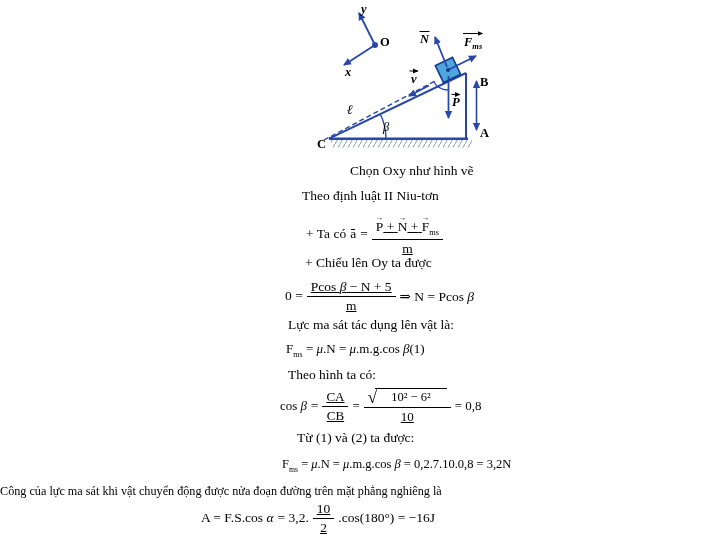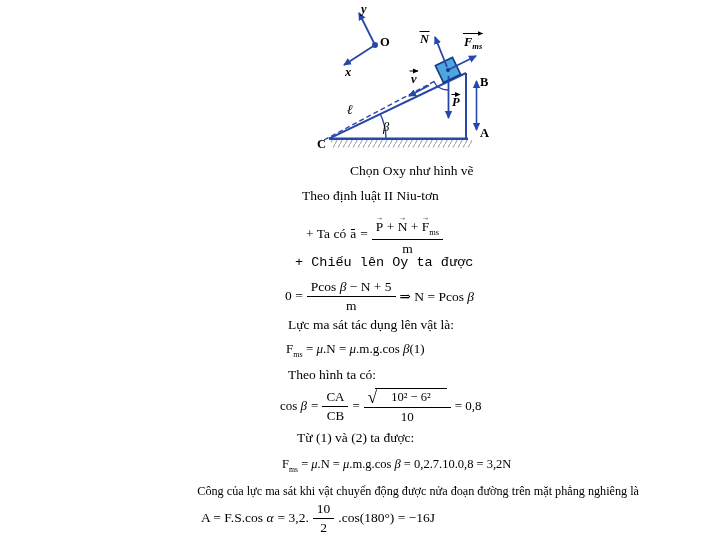--- a/index.html
+++ b/index.html
@@ -6,34 +6,34 @@
   html, body { margin: 0; padding: 0; background: #ffffff; }
   .page {
     position: relative; width: 722px; height: 540px; background: #ffffff;
     font-family: "Liberation Serif", "DejaVu Serif", serif; color: #000;
     overflow: hidden;
   }
   .tline { position: absolute; font-size: 13.5px; line-height: 1.2; white-space: nowrap; }
   .mline { position: absolute; display: flex; align-items: center; font-size: 13.5px; white-space: nowrap; }
   .mline > * { margin-right: 4px; }
   .mline > *:last-child { margin-right: 0; }
-  .frac { display: inline-flex; flex-direction: column; align-items: center; line-height: 1.18; }
+  .frac { display: inline-flex; flex-direction: column; align-items: center; line-height: 1.18; text-decoration: underline; }
   .frac .num { padding: 0 4px 1px; border-bottom: 1px solid #000; text-align: center; }
   .frac .den { padding: 1px 4px 0; text-align: center; }
   .num.numvec { padding-top: 7px; }
   .it { font-style: italic; }
   sub { font-size: 0.62em; }
   .vec { position: relative; display: inline-block; }
   .vec::after { content: "→"; position: absolute; left: 50%; transform: translateX(-50%); top: -0.8em; font-size: 0.58em; }
   .bar { position: relative; display: inline-block; }
   .bar::after { content: ""; position: absolute; left: 12%; right: 12%; top: 3px; border-top: 1px solid #000; }
   .sqrt { display: inline-flex; }
   .sqrt .rad { font-size: 17px; line-height: 1; align-self: flex-end; margin-right: -2px; margin-bottom: -1px; }
   .sqrt .sbody { border-top: 1px solid #000; padding: 1px 16px 0; font-size: 12.5px; }
-  .centerline { left: 0; width: 639px; text-align: right; }
+  .centerline { left: 0; width: 639px; text-align: left; }
   .lbl { font-weight: bold; font-size: 12.5px; fill: #000; }
   .itl { font-style: italic; }
   svg { position: absolute; }
 </style>
 </head>
 <body>
 
 <div class="page">
 
   <svg width="210" height="155" viewBox="313 0 210 155" style="left:313px; top:0;">
@@ -107,21 +107,21 @@
         <span class="vec">P</span>
         <span>+</span>
         <span class="vec">N</span>
         <span>+</span>
         <span class="vec">F</span><sub>ms</sub>
       </span>
       <span class="den">m</span>
     </span>
   </div>
 
-  <div class="tline" style="top:255px; left:295px;font-family:Liberation Mono, monospace;">+ Chiếu lên Oy ta được</div>
+  <div class="tline" style="top:255px; left:305px;">+ Chiếu lên Oy ta được</div>
 
   <div class="mline" style="top:279px; left:285px;">
     <span>0 =</span>
     <span class="frac">
       <span class="num"><span>Pcos </span><span class="it">β</span><span> − N + 5</span></span>
       <span class="den">m</span>
     </span>
     <span><span>⇒ N = Pcos </span><span class="it">β</span></span>
   </div>
 

